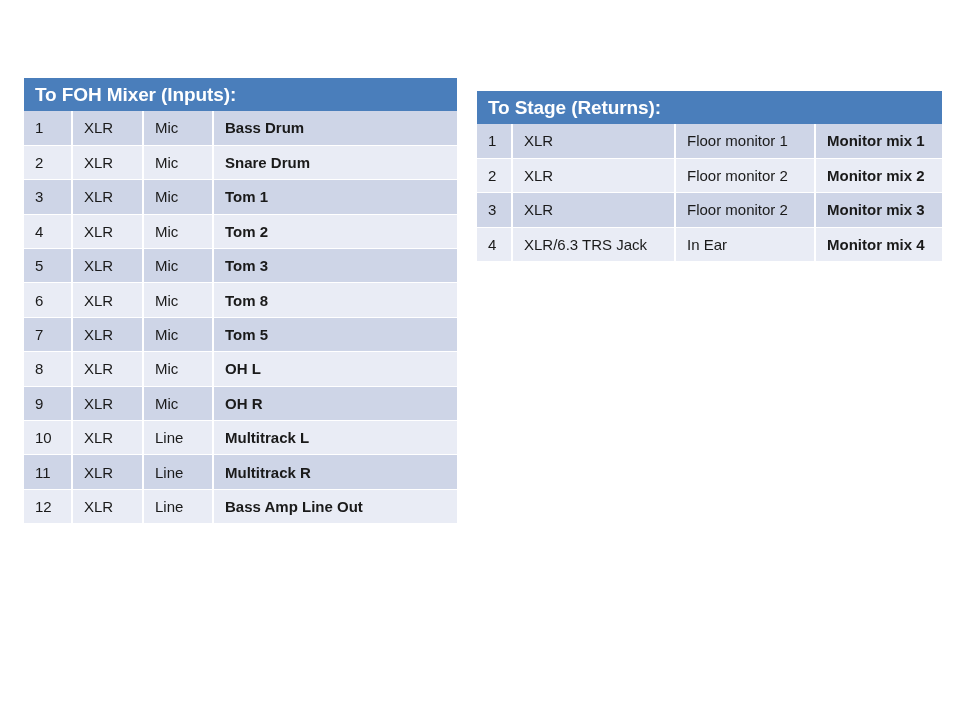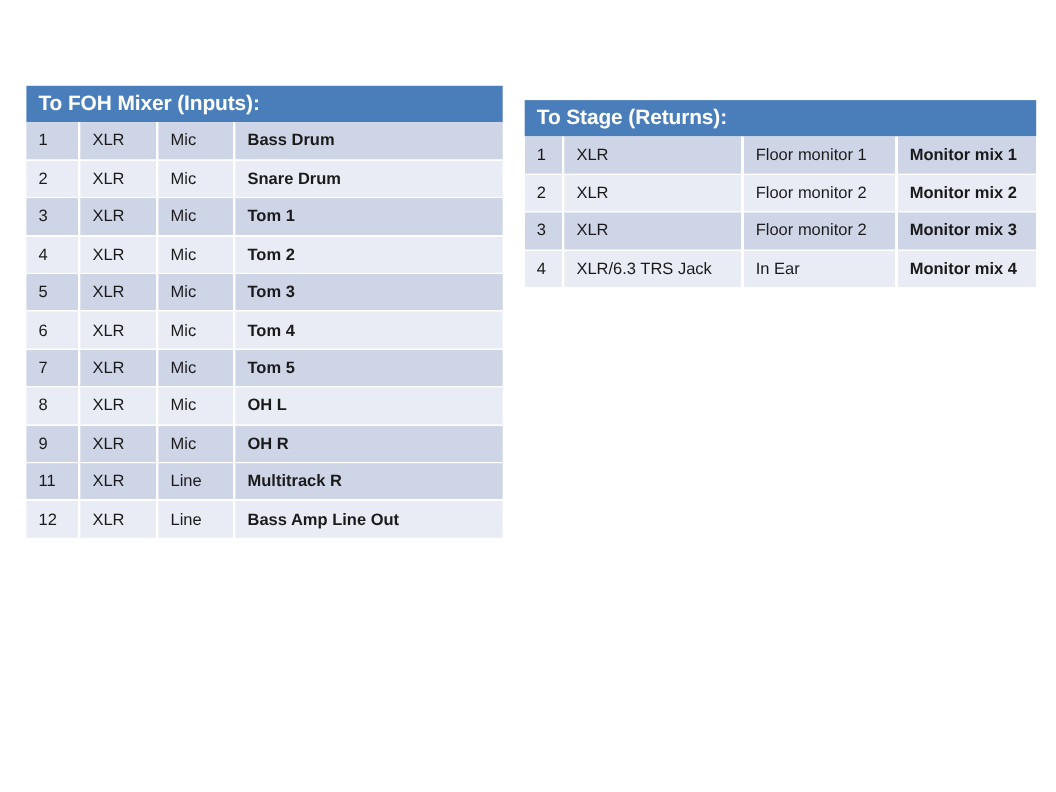--- a/index.html
+++ b/index.html
@@ -134,39 +134,45 @@
         <tr class="band-dark">
           <td>5</td>
           <td>XLR</td>
           <td>Mic</td>
           <td>Tom 3</td>
         </tr>
         <tr class="band-light">
           <td>6</td>
           <td>XLR</td>
           <td>Mic</td>
-          <td>Tom 4</td>
+          <td>Tom 8</td>
         </tr>
         <tr class="band-dark">
           <td>7</td>
           <td>XLR</td>
           <td>Mic</td>
           <td>Tom 5</td>
         </tr>
         <tr class="band-light">
           <td>8</td>
           <td>XLR</td>
           <td>Mic</td>
           <td>OH L</td>
         </tr>
         <tr class="band-dark">
           <td>9</td>
           <td>XLR</td>
           <td>Mic</td>
           <td>OH R</td>
+        </tr>
+        <tr class="band-light">
+          <td>10</td>
+          <td>XLR</td>
+          <td>Line</td>
+          <td>Multitrack L</td>
         </tr>
         <tr class="band-dark">
           <td>11</td>
           <td>XLR</td>
           <td>Line</td>
           <td>Multitrack R</td>
         </tr>
         <tr class="band-light">
           <td>12</td>
           <td>XLR</td>

